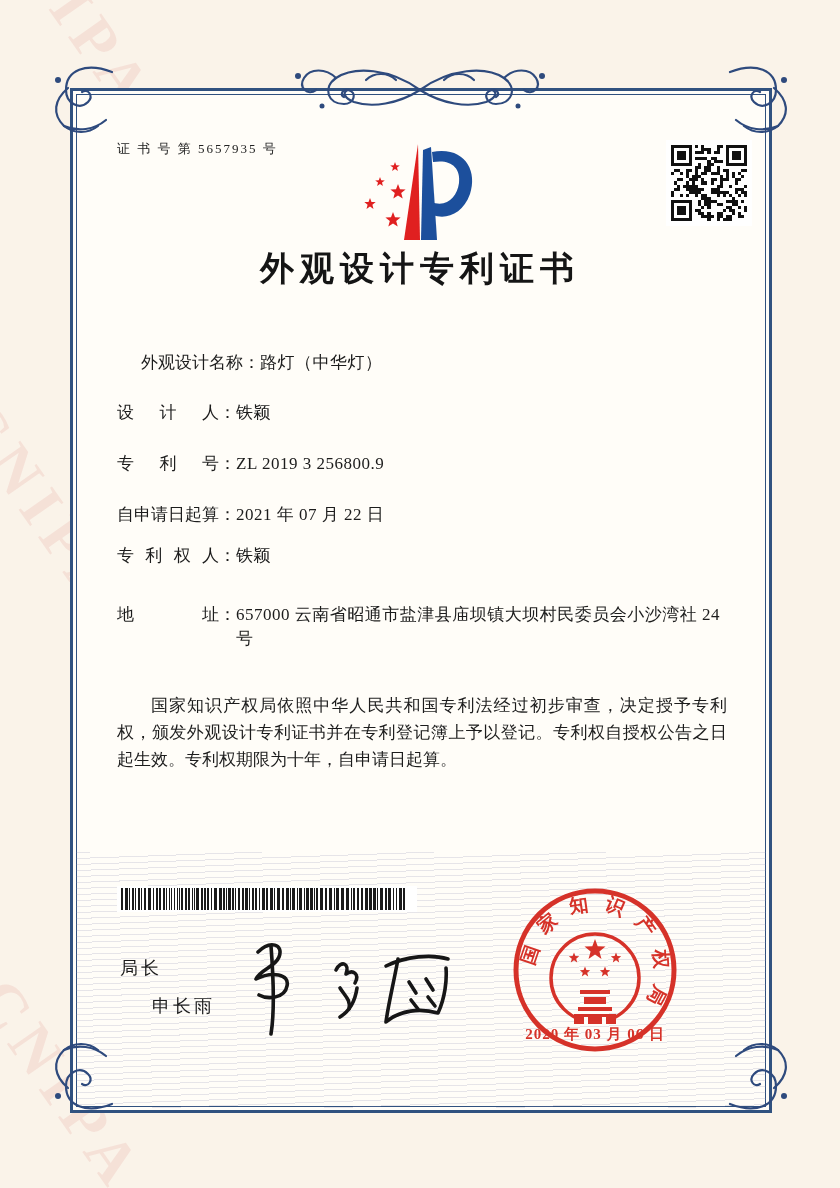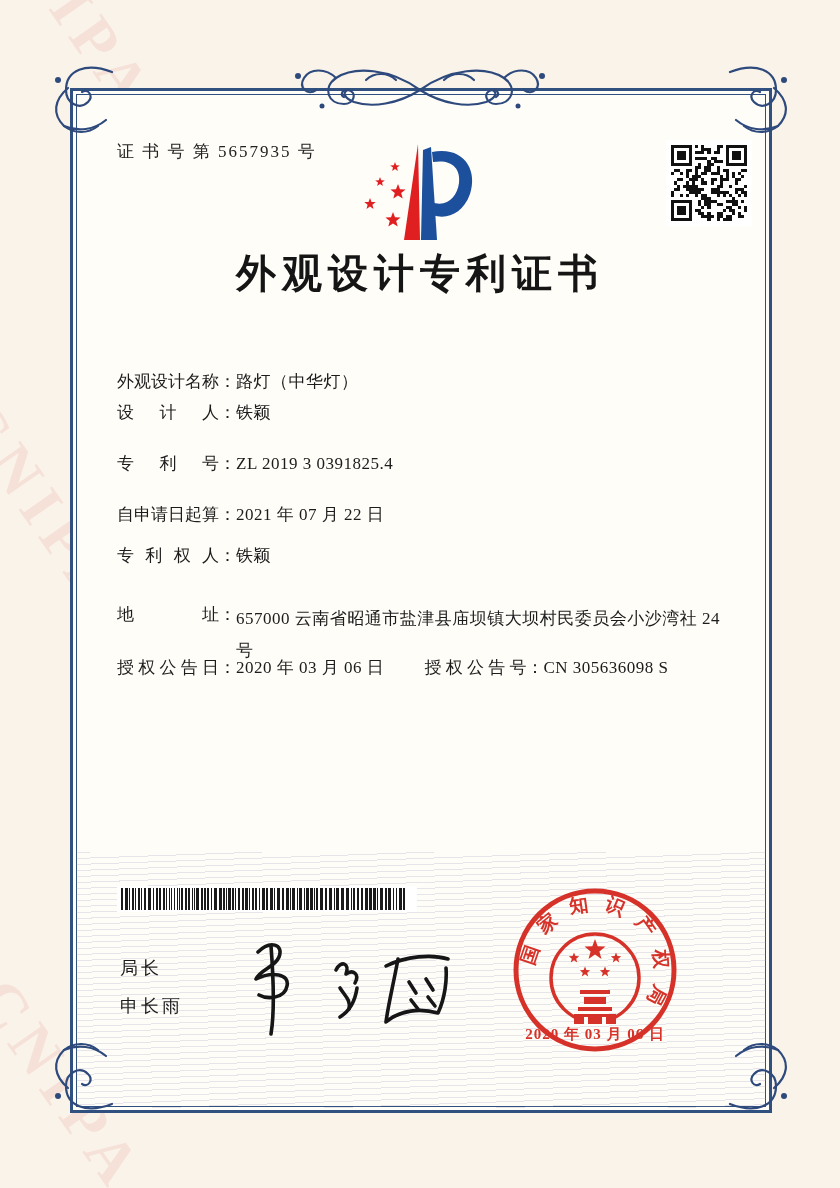--- a/index.html
+++ b/index.html
@@ -15,34 +15,34 @@
   
   .guilloche { position:absolute; left:76px; top:852px; width:690px; height:256px;
            background:repeating-linear-gradient(178deg, rgba(130,130,170,0.20) 0 1px, transparent 1px 6px); }
 
   
   .wm { position:absolute; font-weight:bold; font-size:62px; letter-spacing:10px;
         color:rgba(225,130,125,0.16); transform:rotate(55deg); white-space:nowrap; }
 
   .ornament, .corner { position:absolute; }
 
-  .cert-no { position:absolute; left:117px; top:140px; font-size:17px; letter-spacing:2px; color:#222; }
+  .cert-no { position:absolute; left:117px; top:140px; font-size:13px; letter-spacing:2px; color:#222; }
 
   .logo { position:absolute; left:352px; top:134px; width:160px; height:112px; }
   .qr { position:absolute; left:666px; top:140px; width:86px; height:86px; background:#ffffff; padding:5px; }
   .qr svg { width:76px; height:76px; display:block; }
 
   .title { position:absolute; left:0; top:246px; width:100%; text-align:center;
-           font-size:40px; font-weight:bold; letter-spacing:6px; color:#151515; }
+           font-size:34px; font-weight:bold; letter-spacing:6px; color:#151515; }
 
   .row { position:absolute; left:117px; font-size:17px; color:#1c1c1c; white-space:nowrap; }
   .flabel { display:inline-block; width:102px; text-align:justify; text-align-last:justify; }
   .colon { display:inline-block; }
   .fvalue { letter-spacing:0.5px; }
-  .fvalue.wrap { display:inline-block; width:492px; white-space:normal; vertical-align:top; line-height:32px; }
+  .fvalue.wrap { display:inline-block; width:492px; white-space:normal; vertical-align:top; line-height:24px; }
   .pair2 { margin-left:36px; }
 
   .body-text { position:absolute; left:117px; top:692px; width:610px; font-size:17px;
            line-height:27px; text-align:justify; color:#1c1c1c; }
   .body-text p { text-indent:2em; }
 
   .barcode { position:absolute; left:117px; top:886px; width:300px; height:26px;
            background:#fff; padding:2px 4px; font-size:0; }
   .barcode span { display:inline-block; height:22px; background:#1a1a1a; vertical-align:top; }
 
@@ -316,50 +316,47 @@
         <rect x="19" y="1" width="5" height="5" fill="#fff"></rect>
         <rect x="20" y="2" width="3" height="3"></rect>
         <rect x="0" y="18" width="7" height="7"></rect>
         <rect x="1" y="19" width="5" height="5" fill="#fff"></rect>
         <rect x="2" y="20" width="3" height="3"></rect>
       </svg>
   </div>
 
   <div class="title">外观设计专利证书</div>
 
-  <div class="row" style="top:370px;">
+  <div class="row" style="top:351px;margin-left:24px;">
     <span class="flabel">外观设计名称</span><span class="colon">：</span><span class="fvalue">路灯（中华灯）</span>
   </div>
   <div class="row" style="top:401px;">
     <span class="flabel">设计人</span><span class="colon">：</span><span class="fvalue">铁颖</span>
   </div>
   <div class="row" style="top:452px;">
-    <span class="flabel">专利号</span><span class="colon">：</span><span class="fvalue">ZL 2019 3 0391825.4</span>
+    <span class="flabel">专利号</span><span class="colon">：</span><span class="fvalue">ZL 2019 3 256800.9</span>
   </div>
   <div class="row" style="top:503px;">
     <span class="flabel">自申请日起算</span><span class="colon">：</span><span class="fvalue">2021 年 07 月 22 日</span>
   </div>
   <div class="row" style="top:544px;">
     <span class="flabel">专利权人</span><span class="colon">：</span><span class="fvalue">铁颖</span>
   </div>
   <div class="row" style="top:603px;">
     <span class="flabel">地址</span><span class="colon" style="vertical-align:top;">：</span><span class="fvalue wrap">657000 云南省昭通市盐津县庙坝镇大坝村民委员会小沙湾社 24 号</span>
   </div>
-  <div class="row" style="top:656px;">
-    <span class="flabel">授权公告日</span><span class="colon">：</span><span class="fvalue">2020 年 03 月 06 日</span>
-    <span class="pair2"><span class="flabel">授权公告号</span><span class="colon">：</span><span class="fvalue">CN 305636098 S</span></span>
-  </div>
 
   <div class="body-text">
+    <p>国家知识产权局依照中华人民共和国专利法经过初步审查，决定授予专利权，颁发外观设计专利证书并在专利登记簿上予以登记。专利权自授权公告之日起生效。专利权期限为十年，自申请日起算。</p>
   </div>
 
   <div class="barcode" id="barcode-bars"><span style="width:2px;margin-right:2px"></span><span style="width:3px;margin-right:1px"></span><span style="width:1px;margin-right:2px"></span><span style="width:2px;margin-right:1px"></span><span style="width:1px;margin-right:2px"></span><span style="width:2px;margin-right:1px"></span><span style="width:1px;margin-right:2px"></span><span style="width:2px;margin-right:2px"></span><span style="width:3px;margin-right:2px"></span><span style="width:1px;margin-right:2px"></span><span style="width:2px;margin-right:1px"></span><span style="width:2px;margin-right:2px"></span><span style="width:2px;margin-right:1px"></span><span style="width:1px;margin-right:2px"></span><span style="width:1px;margin-right:1px"></span><span style="width:1px;margin-right:2px"></span><span style="width:1px;margin-right:2px"></span><span style="width:1px;margin-right:1px"></span><span style="width:1px;margin-right:1px"></span><span style="width:2px;margin-right:2px"></span><span style="width:2px;margin-right:1px"></span><span style="width:2px;margin-right:2px"></span><span style="width:1px;margin-right:1px"></span><span style="width:1px;margin-right:1px"></span><span style="width:3px;margin-right:2px"></span><span style="width:2px;margin-right:1px"></span><span style="width:2px;margin-right:1px"></span><span style="width:2px;margin-right:2px"></span><span style="width:1px;margin-right:2px"></span><span style="width:3px;margin-right:2px"></span><span style="width:3px;margin-right:1px"></span><span style="width:2px;margin-right:1px"></span><span style="width:1px;margin-right:1px"></span><span style="width:3px;margin-right:1px"></span><span style="width:2px;margin-right:1px"></span><span style="width:1px;margin-right:2px"></span><span style="width:2px;margin-right:2px"></span><span style="width:2px;margin-right:1px"></span><span style="width:3px;margin-right:1px"></span><span style="width:1px;margin-right:2px"></span><span style="width:2px;margin-right:1px"></span><span style="width:2px;margin-right:2px"></span><span style="width:1px;margin-right:2px"></span><span style="width:3px;margin-right:1px"></span><span style="width:2px;margin-right:2px"></span><span style="width:3px;margin-right:1px"></span><span style="width:1px;margin-right:2px"></span><span style="width:3px;margin-right:2px"></span><span style="width:2px;margin-right:2px"></span><span style="width:3px;margin-right:1px"></span><span style="width:1px;margin-right:1px"></span><span style="width:3px;margin-right:2px"></span><span style="width:1px;margin-right:1px"></span><span style="width:3px;margin-right:2px"></span><span style="width:1px;margin-right:1px"></span><span style="width:3px;margin-right:1px"></span><span style="width:3px;margin-right:1px"></span><span style="width:1px;margin-right:1px"></span><span style="width:2px;margin-right:2px"></span><span style="width:3px;margin-right:2px"></span><span style="width:2px;margin-right:2px"></span><span style="width:3px;margin-right:2px"></span><span style="width:1px;margin-right:1px"></span><span style="width:3px;margin-right:2px"></span><span style="width:3px;margin-right:2px"></span><span style="width:3px;margin-right:2px"></span><span style="width:1px;margin-right:1px"></span><span style="width:2px;margin-right:2px"></span><span style="width:2px;margin-right:2px"></span><span style="width:2px;margin-right:2px"></span><span style="width:3px;margin-right:1px"></span><span style="width:3px;margin-right:1px"></span><span style="width:3px;margin-right:1px"></span><span style="width:1px;margin-right:2px"></span><span style="width:3px;margin-right:2px"></span><span style="width:2px;margin-right:1px"></span><span style="width:3px;margin-right:2px"></span><span style="width:1px;margin-right:2px"></span><span style="width:1px;margin-right:2px"></span><span style="width:3px;margin-right:1px"></span><span style="width:2px;margin-right:2px"></span></div>
 
   <div class="signer" style="top:956px;">局长</div>
-  <div class="signer" style="top:994px;">申长雨</div>
+  <div class="signer" style="top:994px;margin-left:32px;">申长雨</div>
 
   <svg class="signature" viewBox="0 0 240 112">
     <path d="M30,22 C42,10 56,14 51,27 C47,37 33,39 28,49 C44,41 62,44 59,56 C57,68 40,70 31,65"></path>
     <path d="M43,16 C45,42 47,80 43,104"></path>
     <path d="M108,40 C113,30 122,33 118,44 C125,39 132,44 127,53"></path>
     <path d="M112,58 C117,66 123,70 121,79"></path>
     <path d="M129,58 C127,72 120,82 112,87"></path>
     <path d="M158,36 C178,26 204,24 220,29"></path>
     <path d="M170,29 C165,56 160,76 158,92 C172,80 192,78 210,83 C217,68 219,50 218,38"></path>
     <path d="M181,52 l7,11 M198,49 l7,11 M183,70 l7,9 M200,67 l7,9"></path>

